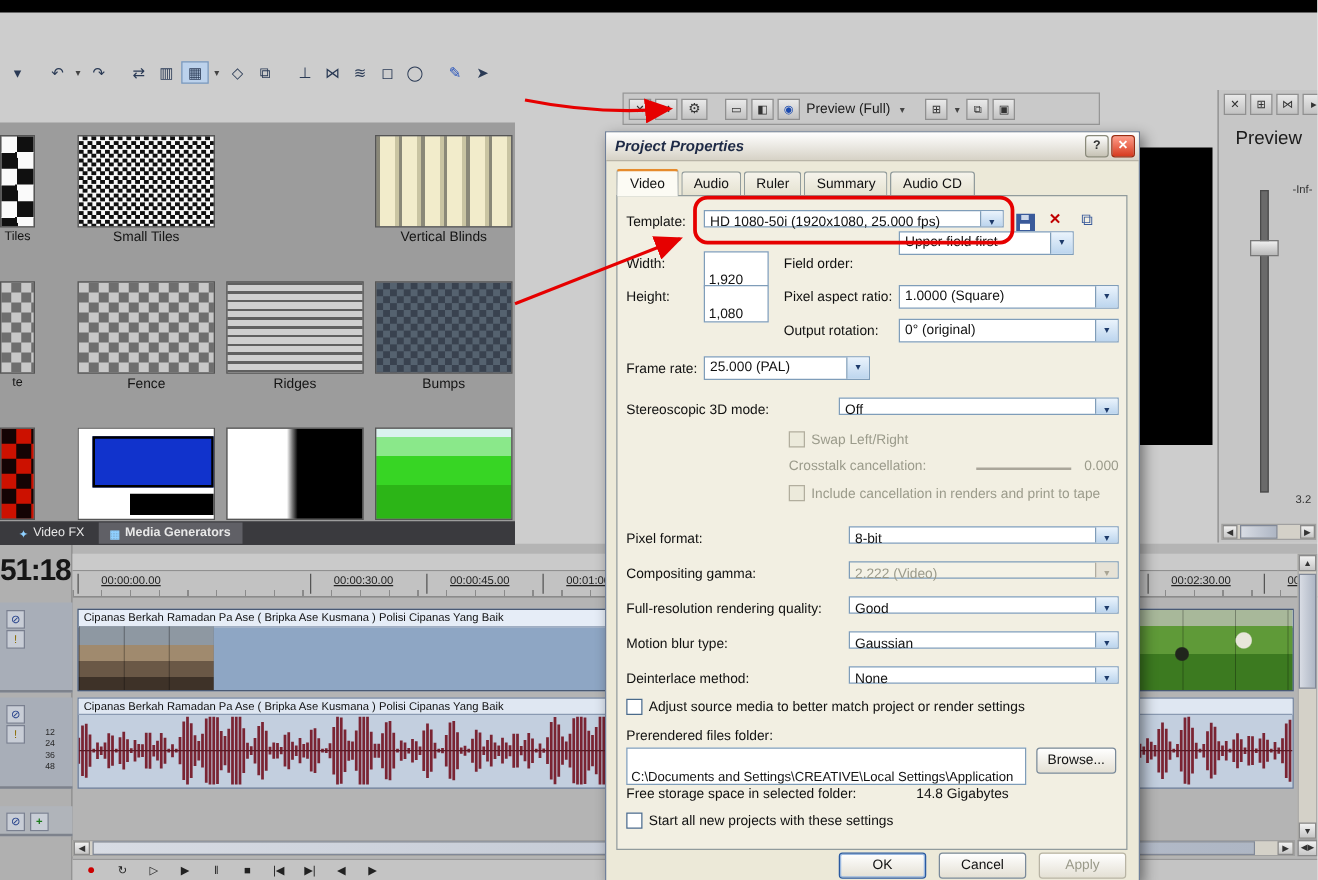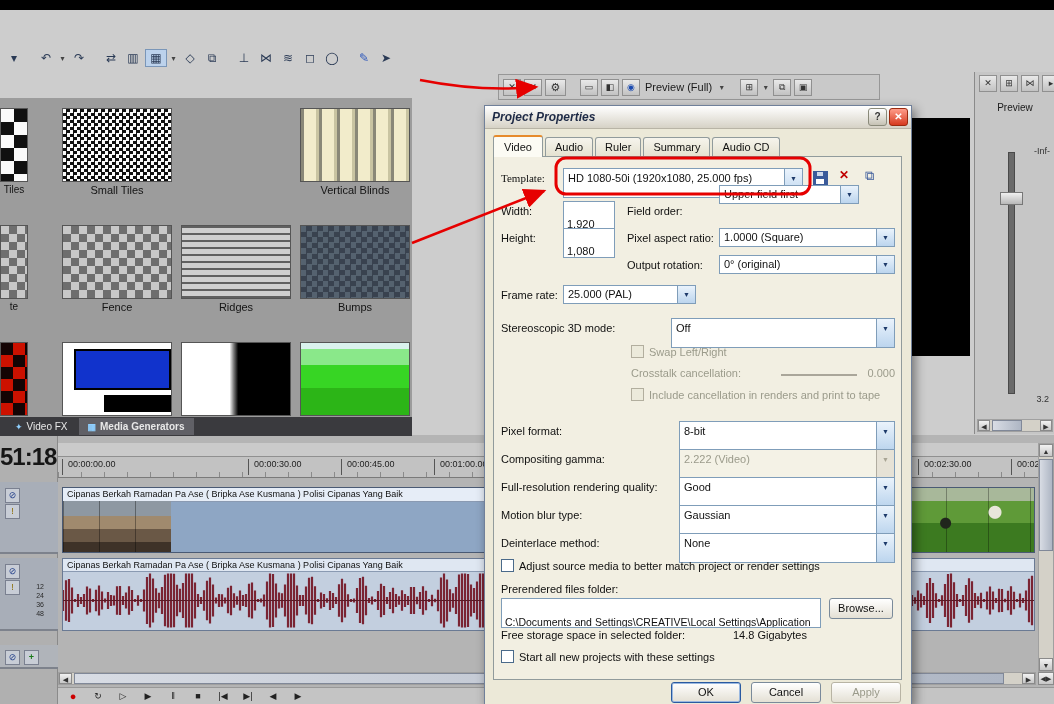--- a/index.html
+++ b/index.html
@@ -42,21 +42,21 @@
   .fx-tab .ticon{font-size:9px;color:#8fd0ff;}
   
   .sb-track{background:#d4d1c8;border:1px solid #a0a0a0;box-sizing:border-box;}
   .sb-btn{position:absolute;background:linear-gradient(#f2f2f2,#c6c6c6);border:1px solid #8a8a8a;
       font-size:7px;text-align:center;color:#333;box-sizing:border-box;}
   .sb-thumb{position:absolute;background:linear-gradient(90deg,#d8dce4,#aeb6c4);border:1px solid #808898;box-sizing:border-box;}
   
   .mixer{left:974px;top:72px;width:80px;height:362px;background:#c6c6c6;border-left:1px solid #8a8a8a;z-index:6;}
   
   .tl-ruler-mark{position:absolute;top:2px;font-size:9px;color:#222;border-left:1px solid #555;
-      padding-left:5px;height:16px;white-space:nowrap;}
+      padding-left:18px;height:16px;white-space:nowrap;text-decoration:underline;}
   .track-header{position:absolute;left:0;width:58px;background:#a8aeb8;border-bottom:2px solid #7d828c;box-sizing:border-box;}
   .th-icon{position:absolute;width:13px;height:13px;line-height:13px;text-align:center;font-size:9px;
       color:#24408a;background:#c8cdd6;border:1px solid #7a8090;}
   .clip{position:absolute;box-sizing:border-box;}
   .clip-band{height:13px;background:#e6edf7;color:#101010;font-size:9px;line-height:13px;
       padding-left:4px;white-space:nowrap;overflow:hidden;border-bottom:1px solid #8a9ab2;}
   .thumb-street{background:
       linear-gradient(90deg,rgba(0,0,0,.35) 0 1px,transparent 1px) 0 0/36px 100%,
       linear-gradient(180deg,#8e98a2 0 30%,#a08a6e 30% 55%,#6a5846 55% 80%,#3e3228 80% 100%);}
   .thumb-field{background:
@@ -75,21 +75,21 @@
   .cap-help{background:linear-gradient(#fdfdfd,#c6c2b4);border:1px solid #8a8a7a;color:#333;font-weight:bold;}
   .cap-close{background:linear-gradient(180deg,#ff9d8a,#d63a1f);border:1px solid #9a2a10;color:#fff;font-weight:bold;}
   .dlg-tab{position:relative;top:2px;padding:3px 9px;font-size:11px;background:linear-gradient(#f6f4ec,#e2dfcc);
       border:1px solid #919b9c;border-bottom:none;border-radius:3px 3px 0 0;margin-right:2px;}
   .dlg-tab.active{top:0;padding:4px 10px;background:#fcfbf4;border-top:2px solid #e68b2c;z-index:2;}
   .tab-page{position:absolute;left:8px;top:50px;width:409px;height:524px;border:1px solid #919b9c;background:#f2efe2;box-sizing:border-box;}
   .field-label{position:absolute;font-size:11px;color:#101010;white-space:nowrap;}
   .field-label.dis{color:#9b9b8b;}
   .tinput{position:absolute;background:#fff;border:1px solid #7f9db9;font-size:11px;padding:14px 3px;
       font-family:inherit;box-sizing:border-box;line-height:17px;white-space:nowrap;overflow:hidden;}
-  .combo{position:absolute;height:30px;background:#fff;border:1px solid #7f9db9;box-sizing:border-box;}
+  .combo{position:absolute;height:14px;background:#fff;border:1px solid #7f9db9;box-sizing:border-box;}
   .combo .ct{position:absolute;left:4px;top:0;right:18px;line-height:19px;font-size:11px;white-space:nowrap;overflow:hidden;}
   .combo .ca{position:absolute;right:0;top:0;bottom:0;width:17px;background:linear-gradient(180deg,#eaf3fc,#bcd5ee);
       border-left:1px solid #7f9db9;color:#1d3a6a;font-size:7px;line-height:19px;text-align:center;}
   .combo.dis{background:#f4f2e6;}
   .combo.dis .ct{color:#9b9b8b;}
   .combo.dis .ca{background:#e6e2d6;color:#a8a494;border-left-color:#b0aca0;}
   .cb{position:absolute;width:13px;height:13px;background:#fff;border:1px solid #4a6a8a;box-sizing:border-box;}
   .cb.dis{background:#eceadb;border-color:#b2ae9e;}
   .xp-btn{position:absolute;height:21px;background:linear-gradient(180deg,#ffffff,#e4e0d4);
       border:1px solid #7a8a9a;border-radius:3px;font-size:11px;text-align:center;line-height:19px;box-sizing:border-box;}
@@ -213,21 +213,21 @@
 
   <div class="abs" style="left:905px;top:118px;width:65px;height:238px;background:#000;z-index:4;"></div>
 
   <div class="abs mixer">
     <div class="abs" style="left:4px;top:3px;display:flex;gap:3px;">
       <span class="mini-btn">✕</span>
       <span class="mini-btn">⊞</span>
       <span class="mini-btn">⋈</span>
       <span class="mini-btn">▸</span>
     </div>
-    <div class="abs" style="left:0;top:30px;width:80px;text-align:center;font-size:10px;color:#1a1a1a;">Preview</div>
+    <div class="abs" style="left:0;top:30px;width:80px;text-align:center;font-size:15px;color:#1a1a1a;">Preview</div>
     <div class="abs" style="right:5px;top:74px;font-size:9px;color:#333;">-Inf-</div>
     <div class="abs" style="left:33px;top:80px;width:5px;height:240px;background:#6a6a6a;border:1px solid #4a4a4a;"></div>
     <div class="abs" style="left:25px;top:120px;width:21px;height:11px;background:linear-gradient(#f0f0f0,#b8b8b8);border:1px solid #777;"></div>
     <div class="abs" style="right:6px;top:322px;font-size:9px;color:#333;">3.2</div>
     <div class="abs sb-track" style="left:2px;bottom:2px;width:76px;height:13px;">
       <div class="sb-btn" style="left:0;top:0;width:12px;height:11px;line-height:11px;">◀</div>
       <div class="sb-thumb" style="left:14px;top:0;width:30px;height:11px;"></div>
       <div class="sb-btn" style="right:0;top:0;width:12px;height:11px;line-height:11px;">▶</div>
     </div>
   </div>
@@ -321,21 +321,21 @@
 
     <div class="abs" style="left:8px;top:29px;display:flex;">
       <span class="dlg-tab active">Video</span>
       <span class="dlg-tab">Audio</span>
       <span class="dlg-tab">Ruler</span>
       <span class="dlg-tab">Summary</span>
       <span class="dlg-tab">Audio CD</span>
     </div>
     <div class="tab-page"></div>
 
-    <span class="field-label" style="left:16px;top:66px;font-family:Liberation Serif, serif;">Template:</span>
+    <span class="field-label" style="left:16px;top:66px;">Template:</span>
     <div class="combo" style="left:78px;top:62px;width:240px;">
       <span class="ct">HD 1080-50i (1920x1080, 25.000 fps)</span>
         <span class="ca">▼</span>
     </div>
     <span class="floppy" style="left:328px;top:65px;"></span>
     <span class="abs" style="left:354px;top:62px;font-size:12px;font-weight:bold;color:#c00000;">✕</span>
     <span class="abs" style="left:380px;top:62px;font-size:13px;color:#3a5a9a;">⧉</span>
 
     <span class="field-label" style="left:16px;top:99px;">Width:</span>
     <div class="tinput" style="left:78px;top:95px;width:52px;height:19px;">1,920</div>

